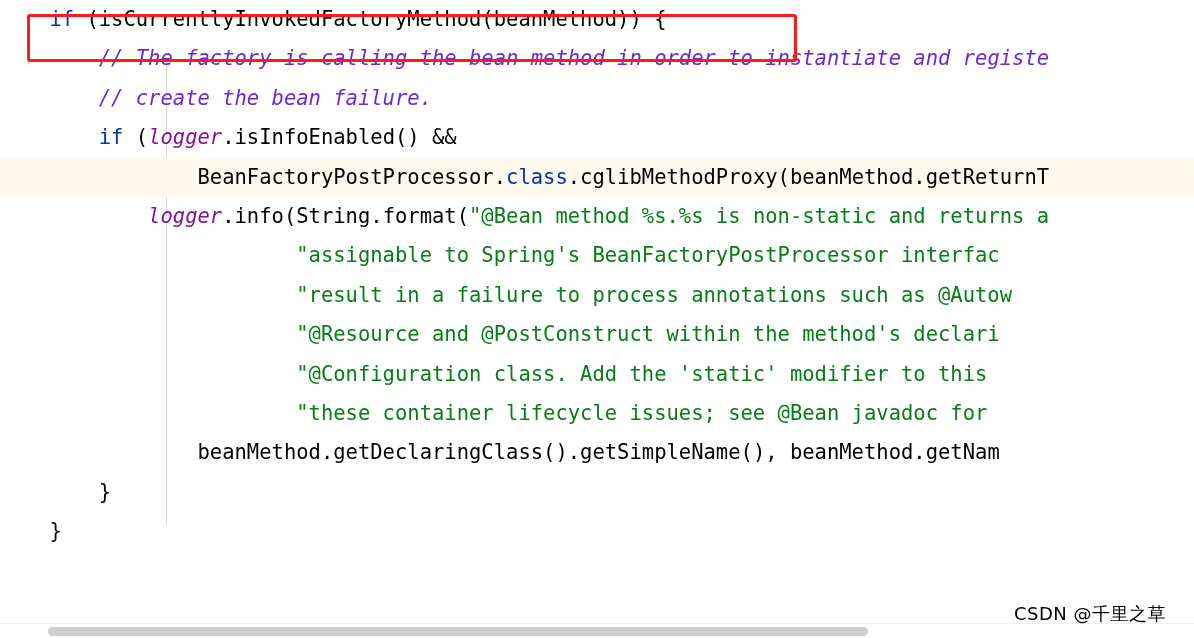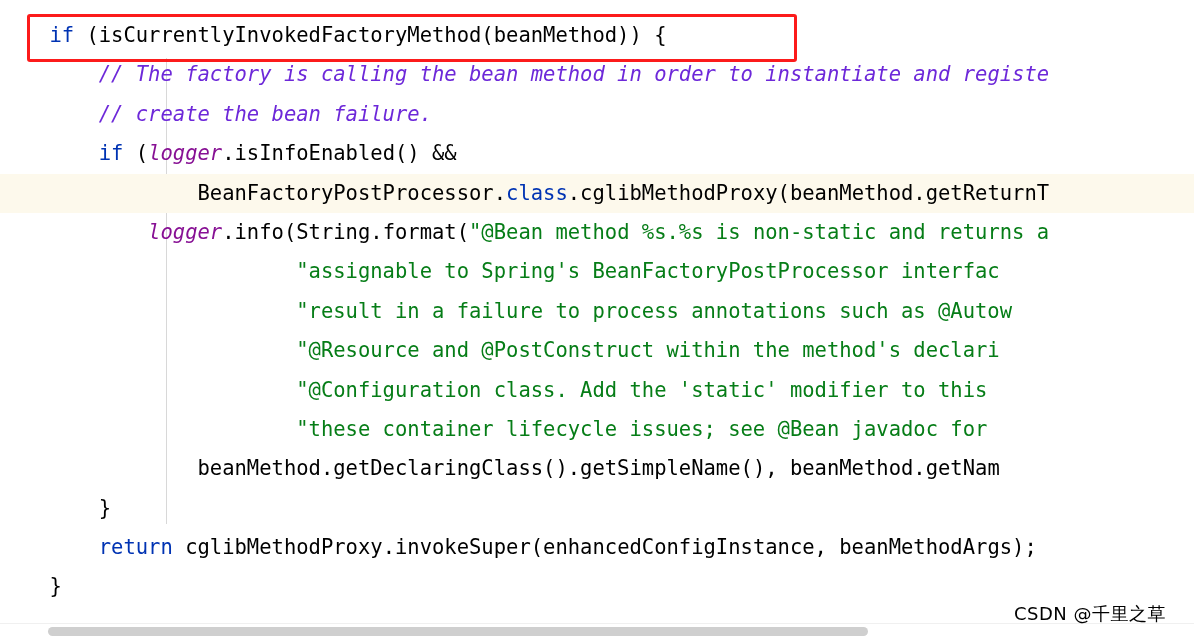--- a/index.html
+++ b/index.html
@@ -32,21 +32,20 @@
     background: #d8d8d8;
     z-index: 1;
   }
 
   .code-area {
     position: absolute;
     top: 0;
     left: 0;
     width: 1194px;
     z-index: 2;
-    margin-top: 16px;
   }
 
   .line {
     position: relative;
     height: 39.4px;
     line-height: 39.4px;
     white-space: pre;
     font-size: 20.5px;
     letter-spacing: 0px;
     color: #000000;
@@ -129,21 +128,20 @@
       <div class="line"><span class="txt plain">        </span><span class="txt kw">if</span><span class="txt plain"> (</span><span class="txt fld">logger</span><span class="txt plain">.isInfoEnabled() &amp;&amp;</span></div>
       <div class="line highlight"><span class="txt plain">                </span><span class="txt plain">BeanFactoryPostProcessor.</span><span class="txt kw">class</span><span class="txt plain">.cglibMethodProxy(beanMethod.getReturnT</span></div>
       <div class="line"><span class="txt plain">            </span><span class="txt fld">logger</span><span class="txt plain">.info(String.</span><span class="txt stat">format</span><span class="txt plain">(</span><span class="txt str">"@Bean method %s.%s is non-static and returns a</span></div>
       <div class="line"><span class="txt plain">                        </span><span class="txt str">"assignable to Spring's BeanFactoryPostProcessor interfac</span></div>
       <div class="line"><span class="txt plain">                        </span><span class="txt str">"result in a failure to process annotations such as @Autow</span></div>
       <div class="line"><span class="txt plain">                        </span><span class="txt str">"@Resource and @PostConstruct within the method's declari</span></div>
       <div class="line"><span class="txt plain">                        </span><span class="txt str">"@Configuration class. Add the 'static' modifier to this </span></div>
       <div class="line"><span class="txt plain">                        </span><span class="txt str">"these container lifecycle issues; see @Bean javadoc for </span></div>
       <div class="line"><span class="txt plain">                </span><span class="txt plain">beanMethod.getDeclaringClass().getSimpleName(), beanMethod.getNam</span></div>
       <div class="line"><span class="txt plain">        </span><span class="txt plain">}</span></div>
-      <div class="line"><span class="txt plain">        </span><span class="txt kw">return</span><span class="txt plain"> cglibMethodProxy.invokeSuper(enhancedConfigInstance, beanMethodArgs);</span></div>
       <div class="line"><span class="txt plain">    </span><span class="txt plain">}</span></div>
     </div>
 
   <div class="redbox"></div>
 
   <div class="hscroll-track">
     <div class="hscroll-thumb"></div>
   </div>
 
   <div class="watermark">CSDN @千里之草</div>

